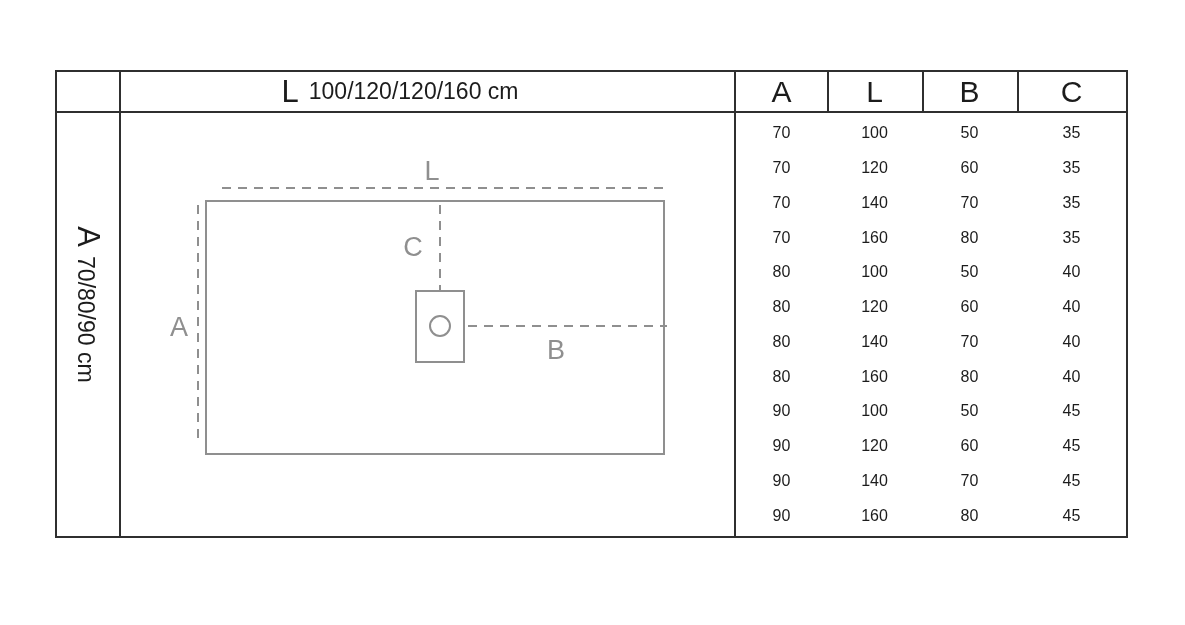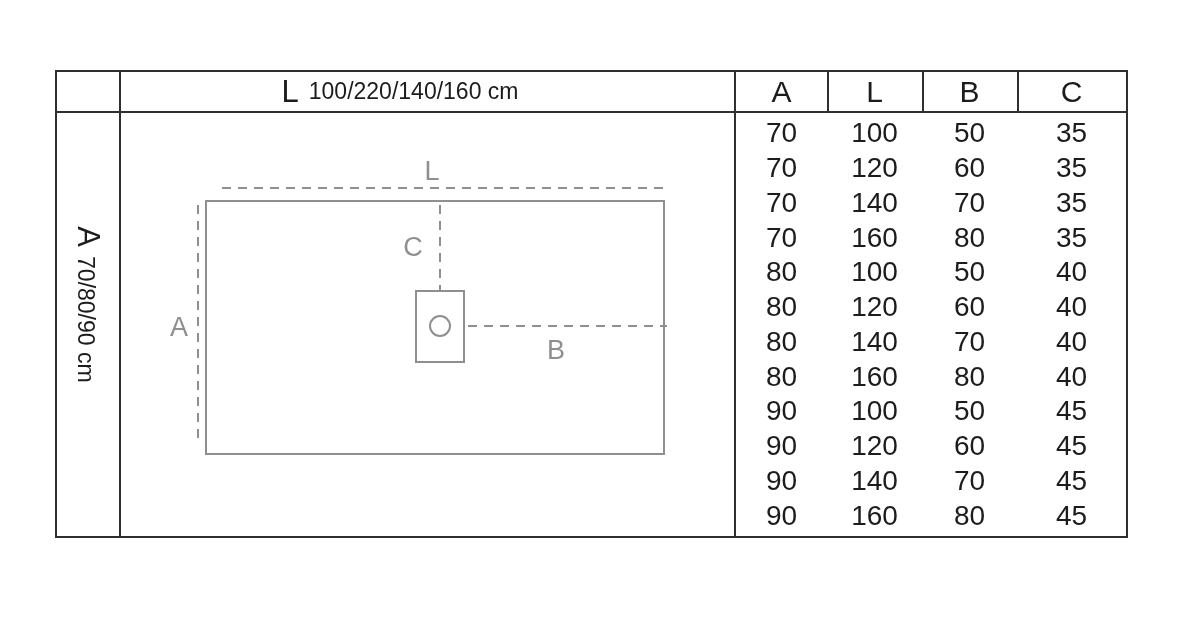--- a/index.html
+++ b/index.html
@@ -73,21 +73,21 @@
     width: 390px; height: 417px;
     display: flex; flex-direction: column;
   }
   .trow {
     flex: 1;
     display: grid;
     grid-template-columns: 91px 95px 95px 109px;
   }
   .tcell {
     display: flex; align-items: center; justify-content: center;
-    font-size: 28px;
+    font-size: 16px;
   }
 
   
   .diagram-area {
     position: absolute;
     left: 63px; top: 41px;
     width: 614px; height: 423px;
   }
   .tray {
     position: absolute;
@@ -150,21 +150,21 @@
 
     <div class="left-strip">
       <div class="vwrap">
         <span class="hdr-letter">A</span>
         <span class="hdr-range">70/80/90 cm</span>
       </div>
     </div>
 
     <div class="diagram-header">
       <span class="hdr-letter">L</span>
-      <span class="hdr-range">100/220/140/160 cm</span>
+      <span class="hdr-range">100/120/120/160 cm</span>
     </div>
 
     <div class="diagram-area">
       <div class="dash-h dim-l"></div>
       <div class="dash-v dim-a"></div>
       <div class="tray"></div>
       <div class="dash-v dim-c"></div>
       <div class="dash-h dim-b"></div>
       <div class="drain-box"></div>
       <div class="drain-circle"></div>

